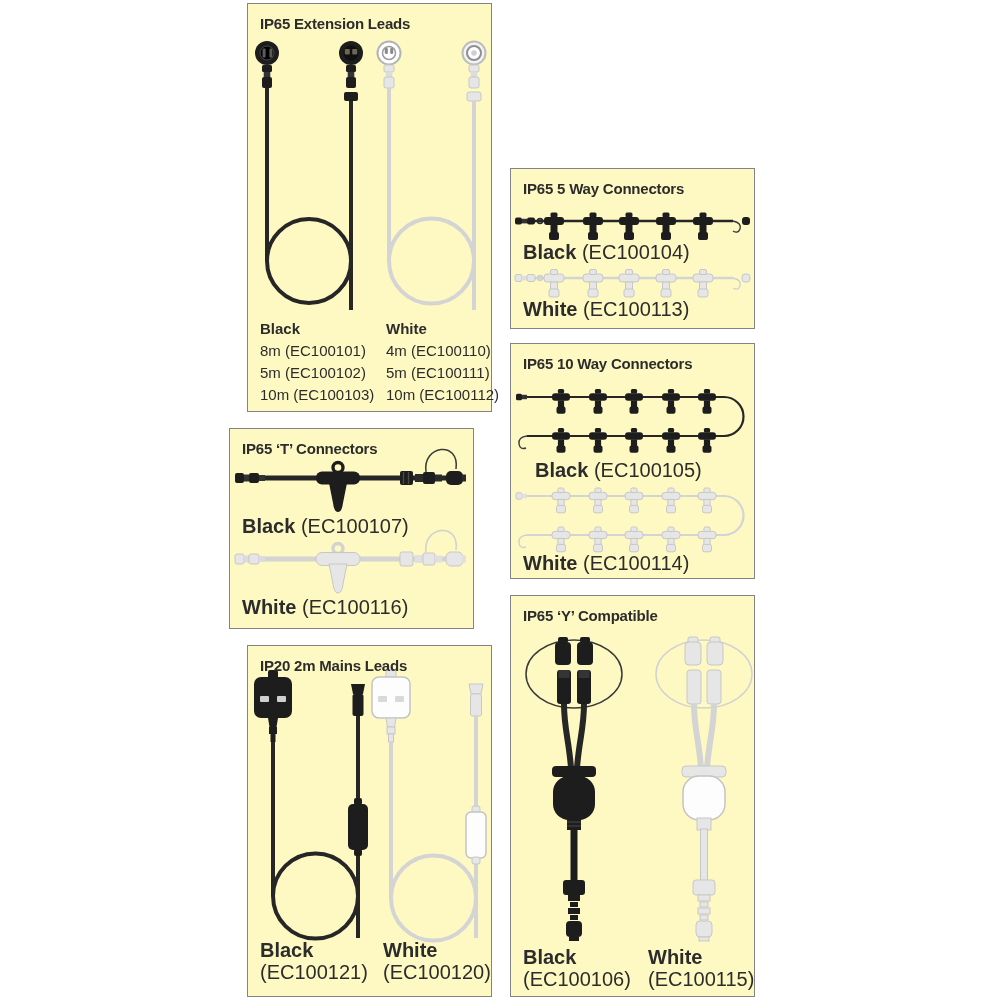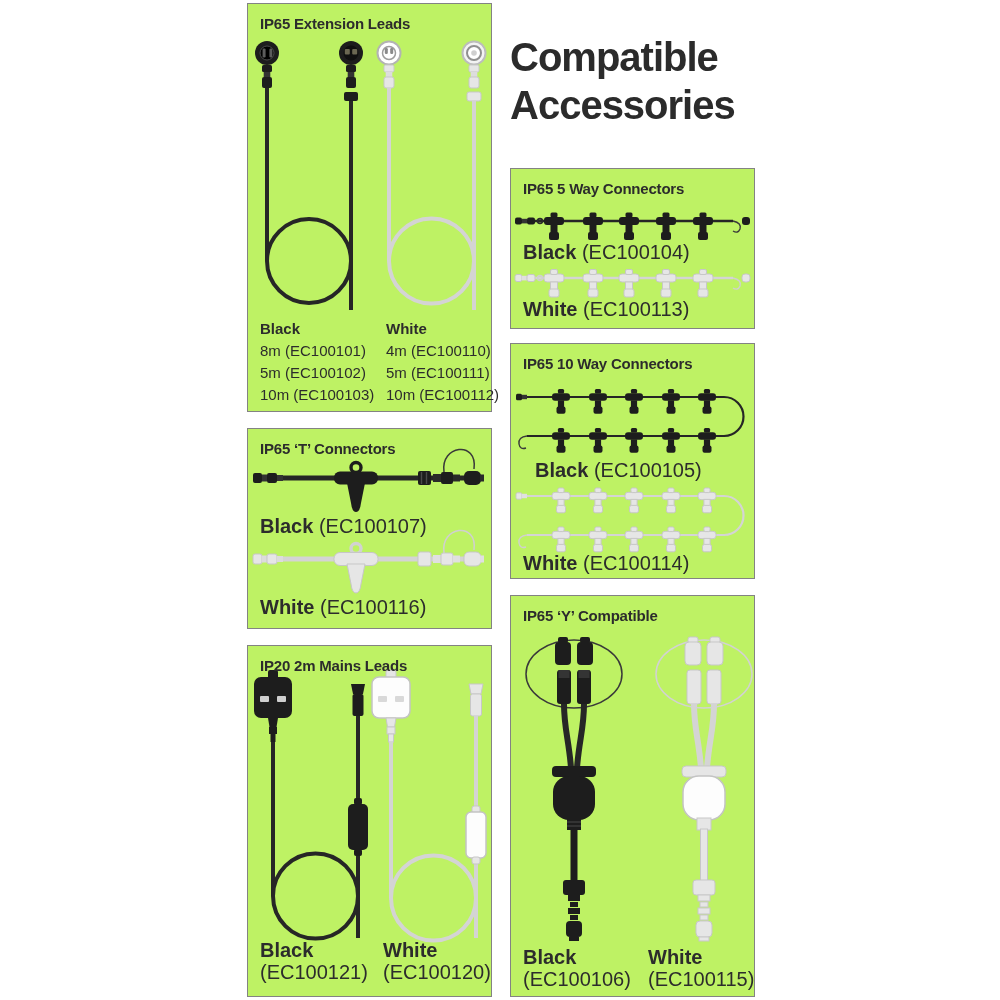--- a/index.html
+++ b/index.html
@@ -1,18 +1,18 @@
 <!DOCTYPE html>
 <html><head>
 <meta charset="utf-8">
 <style>
   html,body{margin:0;padding:0;background:#ffffff;}
   .page{position:relative;width:1000px;height:1000px;background:#fff;overflow:hidden;
         font-family:"Liberation Sans",sans-serif;color:#2c2c2c;}
-  .card{position:absolute;background:#bef264;border:1px solid #838383;}
+  .card{position:absolute;background:#fef9c3;border:1px solid #838383;}
   .card svg{position:absolute;left:0;top:0;}
   .card-title{position:absolute;left:12px;top:11px;font-size:15px;font-weight:700;
               letter-spacing:-0.2px;white-space:nowrap;}
   .label{position:absolute;font-size:20px;white-space:nowrap;}
   .bold{font-weight:700;}
   .col{position:absolute;font-size:15px;line-height:22px;white-space:nowrap;}
   .page-title{position:absolute;left:510px;top:33px;font-size:40px;font-weight:700;
               line-height:48px;letter-spacing:-1px;color:#2b2b2b;}
   
   .kfill{fill:#1d1d1d;} .kstroke{stroke:#262626;fill:none;}
@@ -92,21 +92,21 @@
       <div>10m (EC100103)</div>
     </div>
     <div class="col" style="left:138px;top:314px">
       <div class="bold">White</div>
       <div>4m (EC100110)</div>
       <div>5m (EC100111)</div>
       <div>10m (EC100112)</div>
     </div>
   </div>
 
-  <div class="card" style="left:247px;top:428px;width:243px;height:199px">
+  <div class="card" style="left:229px;top:428px;width:243px;height:199px">
     <svg width="243" height="199" viewBox="0 0 243 199">
       <g>
         <path d="M8,49 H233" class="kstroke" stroke-width="5"></path>
         <rect x="5" y="44" width="9" height="10" rx="2" class="kfill"></rect>
         <rect x="14" y="45.5" width="5" height="7" fill="#333"></rect>
         <rect x="19" y="44" width="10" height="10" rx="2" class="kfill"></rect>
         <rect x="29" y="46" width="6" height="6" fill="#333"></rect>
         <circle cx="108" cy="38.5" r="5" fill="none" stroke="#1d1d1d" stroke-width="3.4"></circle>
         <rect x="86" y="42.5" width="44" height="13" rx="6" class="kfill"></rect>
         <path d="M99,54 h18 l-4,20 q-1,9 -5,9 q-4,0 -5,-9 Z" class="kfill"></path>
@@ -194,24 +194,20 @@
         <rect x="224" y="211" width="8" height="7" rx="2" class="wdetail"></rect>
       </g>
     </svg>
     <div class="card-title">IP20 2m Mains Leads</div>
     <div class="label bold" style="left:12px;top:293px">Black</div>
     <div class="label" style="left:12px;top:315px">(EC100121)</div>
     <div class="label bold" style="left:135px;top:293px">White</div>
     <div class="label" style="left:135px;top:315px">(EC100120)</div>
   </div>
 
-  <div class="page-title">
-    <div>Compatible</div>
-    <div>Accessories</div>
-  </div>
 
   <div class="card" style="left:510px;top:168px;width:243px;height:159px">
     <svg width="243" height="159" viewBox="0 0 243 159">
       <g>
         <path d="M8,52 H222" class="kstroke" stroke-width="2.4"></path>
         <rect x="4" y="48.5" width="7" height="7" rx="2" class="kfill"></rect>
         <rect x="11" y="49.8" width="5" height="4.6" fill="#333"></rect>
         <rect x="16" y="48.5" width="8" height="7" rx="2" class="kfill"></rect>
         <circle cx="29" cy="52" r="2.4" fill="none" stroke="#2a2a2a" stroke-width="1.6"></circle>
         <g>

